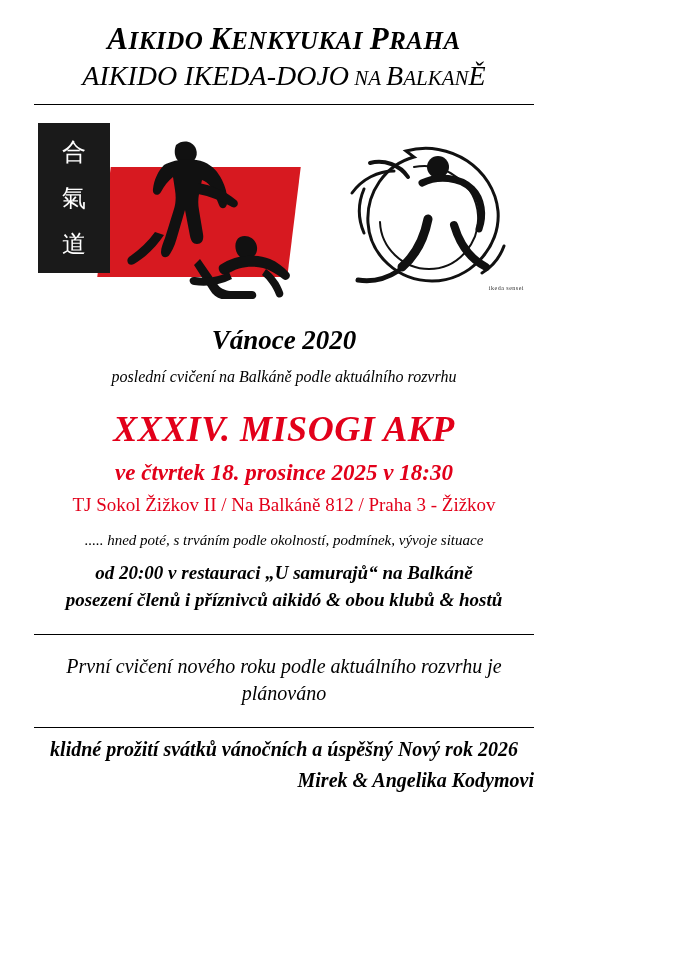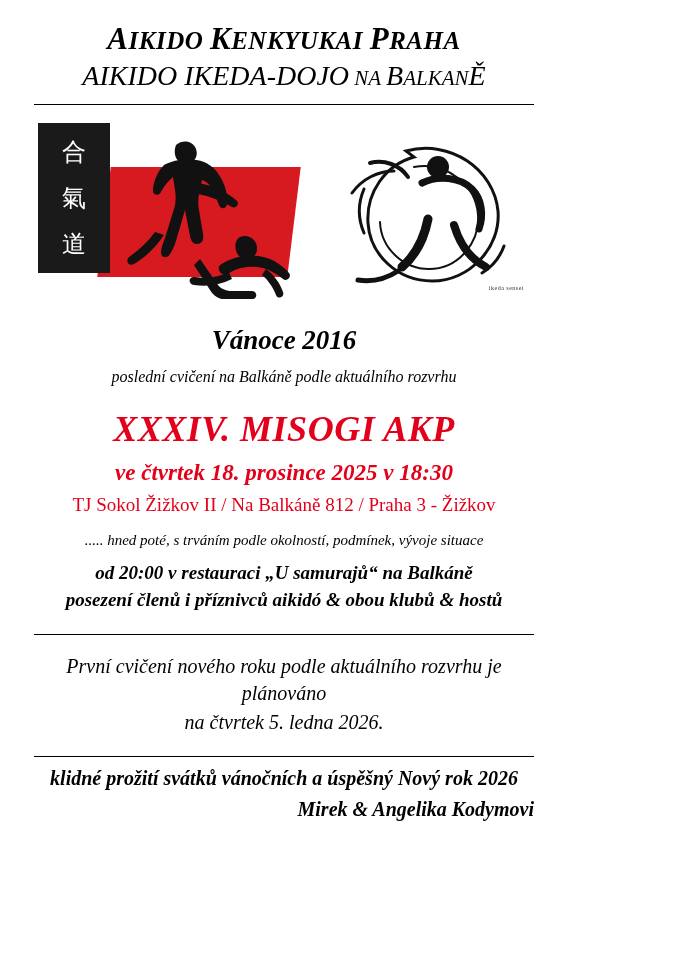--- a/index.html
+++ b/index.html
@@ -271,40 +271,39 @@
           <path d="M54 110 c-6,-14 -6,-30 0,-44" stroke-width="3"></path>
           <path d="M172 150 c10,-6 18,-16 22,-27" stroke-width="3"></path>
         </g>
       </svg>
       <div class="sig">ikeda sensei</div>
     </div>
   </div>
 
   <div class="body">
 
-    <div class="vanoce">Vánoce 2016</div>
+    <div class="vanoce">Vánoce 2020</div>
 
     <div class="line-sm-italic">poslední cvičení na Balkáně podle aktuálního rozvrhu</div>
 
 
     <div class="misogi">XXXIV. MISOGI AKP</div>
 
     <div class="misogi-date">ve čtvrtek 18. prosince 2025 v 18:30</div>
 
     <div class="misogi-place">TJ Sokol Žižkov II / Na Balkáně 812 / Praha 3 - Žižkov</div>
 
     <div class="after-note">..... hned poté, s trváním podle okolností, podmínek, vývoje situace</div>
 
     <div class="after-bold">od 20:00 v restauraci „U samurajů“ na Balkáně</div>
     <div class="after-bold" style="margin-top:2px">posezení členů i příznivců aikidó &amp; obou klubů &amp; hostů</div>
 
     <hr class="rule2">
 
     <div class="newyear">První cvičení nového roku podle aktuálního rozvrhu je plánováno</div>
-    <div class="newyear" style="margin-top:2px">na čtvrtek 5. ledna 2026.</div>
 
     <hr class="rule3">
 
     <div class="wish-bold">klidné prožití svátků vánočních a úspěšný Nový rok 2026</div>
     <div class="signature">Mirek &amp; Angelika Kodymovi</div>
   </div>
 
 </div>
 
 </body></html>

